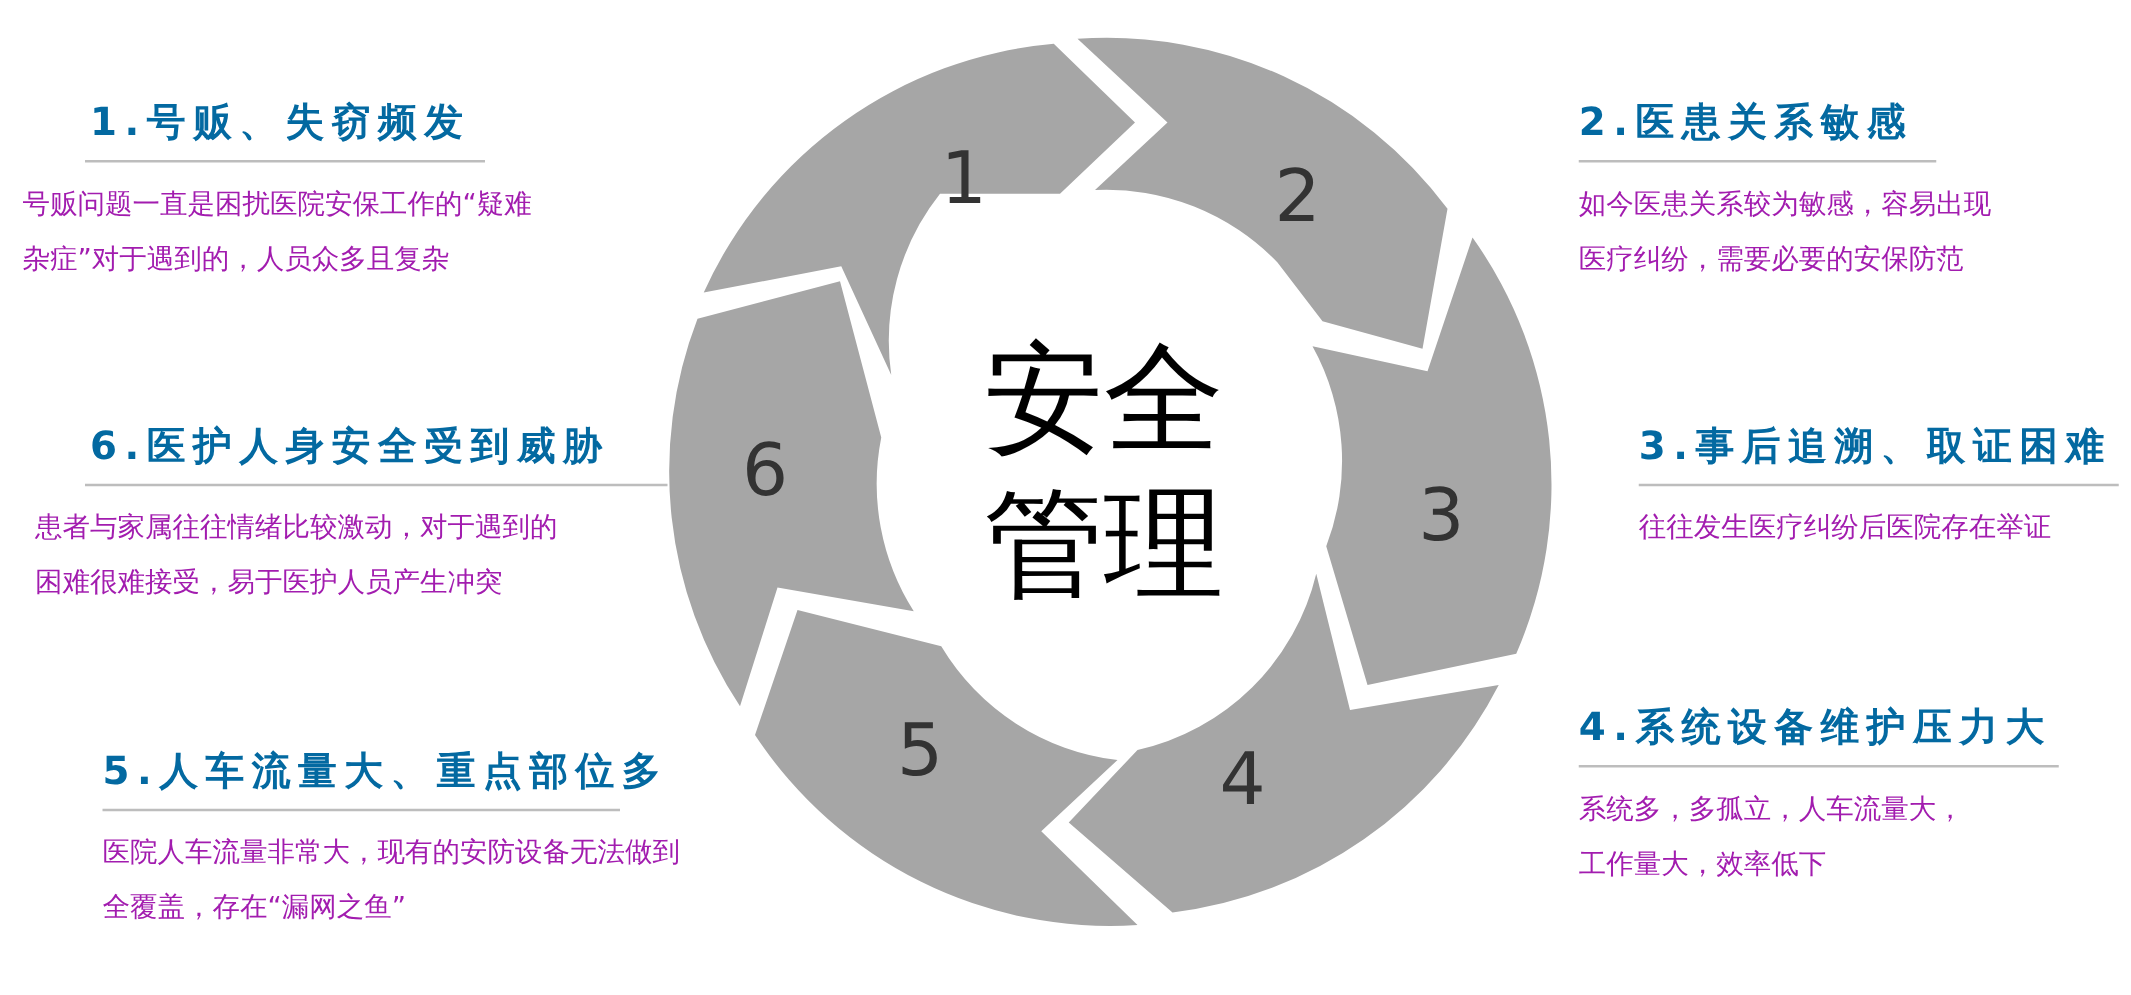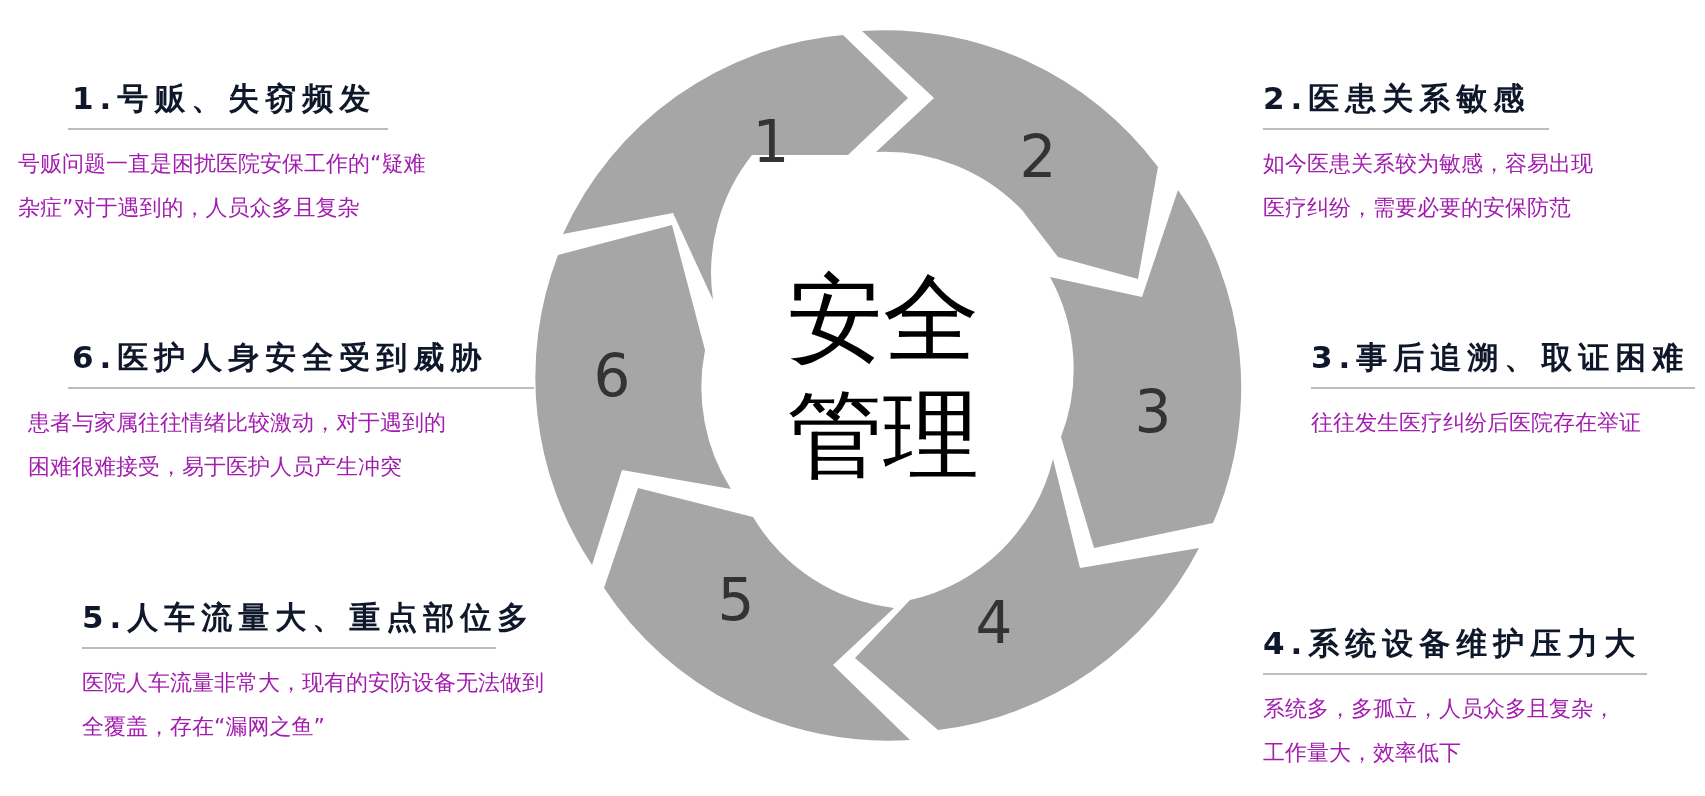--- a/index.html
+++ b/index.html
@@ -1,19 +1,19 @@
 <!DOCTYPE html>
 <html><head>
 <meta charset="utf-8">
 <style>
   html, body { margin:0; padding:0; background:#ffffff; }
   body { width:1705px; height:796px; position:relative; overflow:hidden;
          font-family: "DejaVu Sans", "Liberation Sans", sans-serif; color:#111; }
   .block { position:absolute; }
-  .block .title { font-weight:bold; font-size:31px; letter-spacing:6px; color:#0f172a; white-space:nowrap; line-height:40px; }
+  .block .title { font-weight:bold; font-size:31px; letter-spacing:6px; color:#0369a1; white-space:nowrap; line-height:40px; }
   .block .rule { height:2px; background:#bdbdbd; margin-top:10px; }
   .block .desc { font-size:22px; line-height:44px; color:#a21caf; margin-top:12px; white-space:nowrap; }
   svg.cycle { position:absolute; left:0; top:0; }
   .num { font-family:"DejaVu Sans", sans-serif; font-size:58px; fill:#333; }
   .center { font-family:"DejaVu Sans", sans-serif; font-size:96px; fill:#000; font-weight:normal; }
 </style>
 </head>
 <body>
 
 <svg class="cycle" width="1705" height="796" viewBox="0 0 1705 796">
@@ -80,20 +80,20 @@
 </div>
 
 <div class="block" style="left:1263px; top:337px;margin-left:48px;">
   <div class="title">3.事后追溯、取证困难</div>
   <div class="rule" style="width:384px;"></div>
   <div class="desc">
     <div>往往发生医疗纠纷后医院存在举证</div>
   </div>
 </div>
 
-<div class="block" style="left:1263px; top:623px;">
+<div class="block" style="left:1263px; top:562px;">
   <div class="title">4.系统设备维护压力大</div>
   <div class="rule" style="width:384px;"></div>
   <div class="desc">
-    <div>系统多，多孤立，人员众多且复杂，</div>
+    <div>系统多，多孤立，人车流量大，</div>
     <div>工作量大，效率低下</div>
   </div>
 </div>
 
 </body></html>

